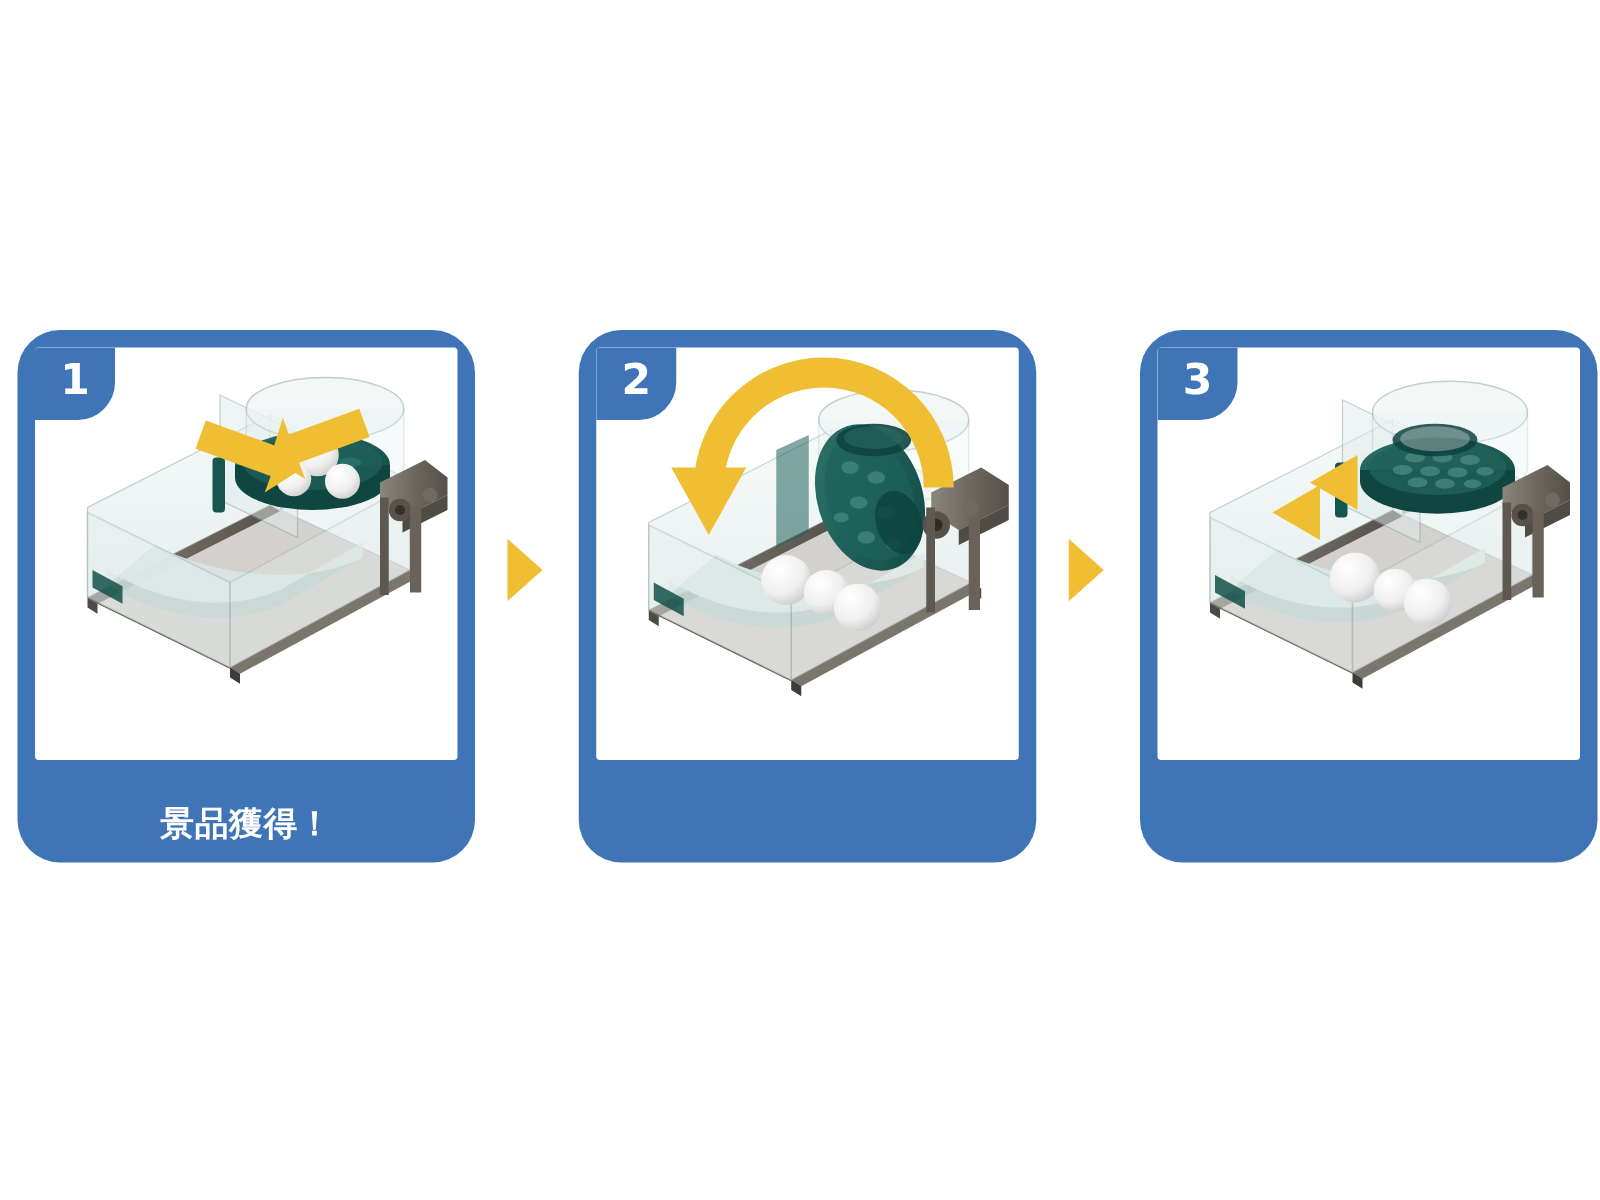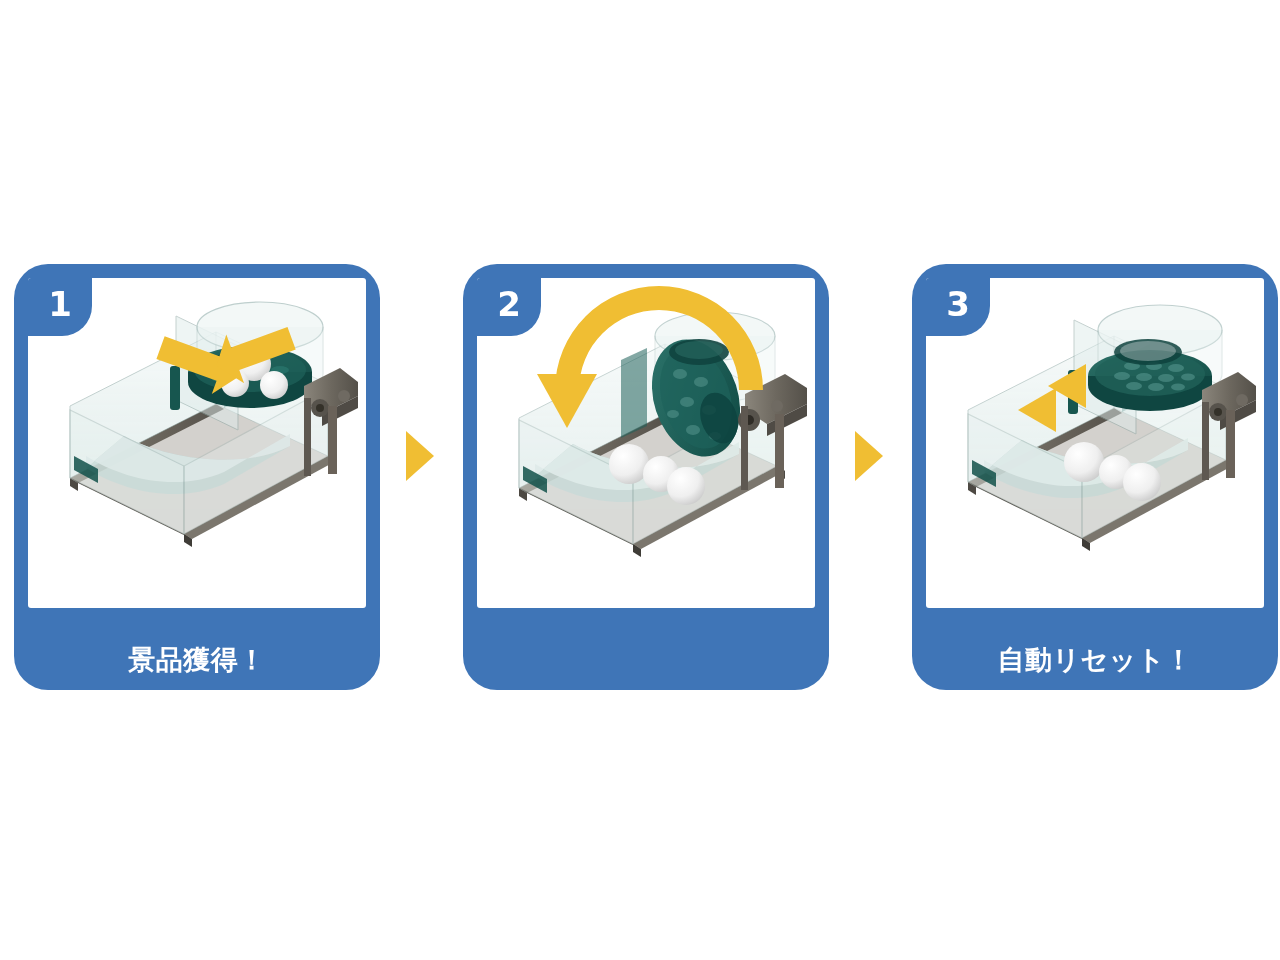--- a/index.html
+++ b/index.html
@@ -409,16 +409,15 @@
           <g>
             <polygon points="122,108 160,86 160,130" fill="#f0be33"></polygon>
             <polygon points="92,132 130,110 130,154" fill="#f0be33"></polygon>
           </g>
         </svg>
       </div>
     </div>
 
     <div class="badge">3</div>
 
-    <div class="card-caption">自動リセット！</div>
   </div>
 
 </div>
 
 </body></html>

